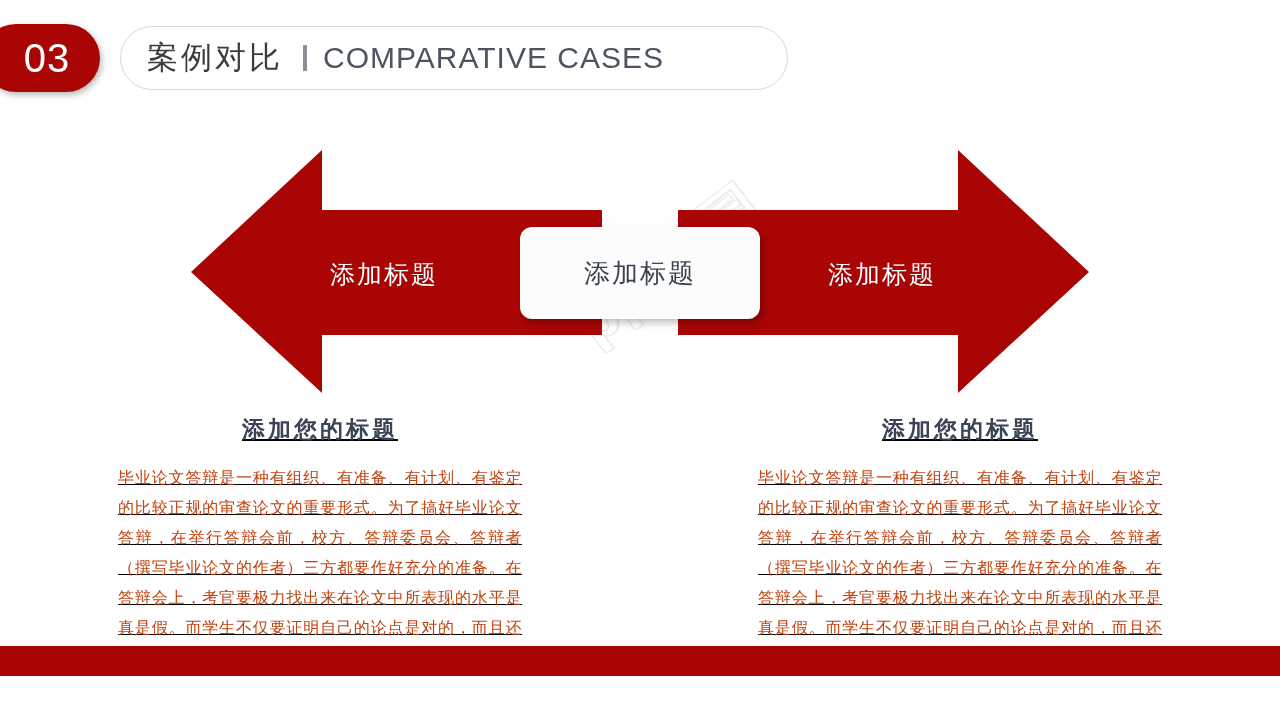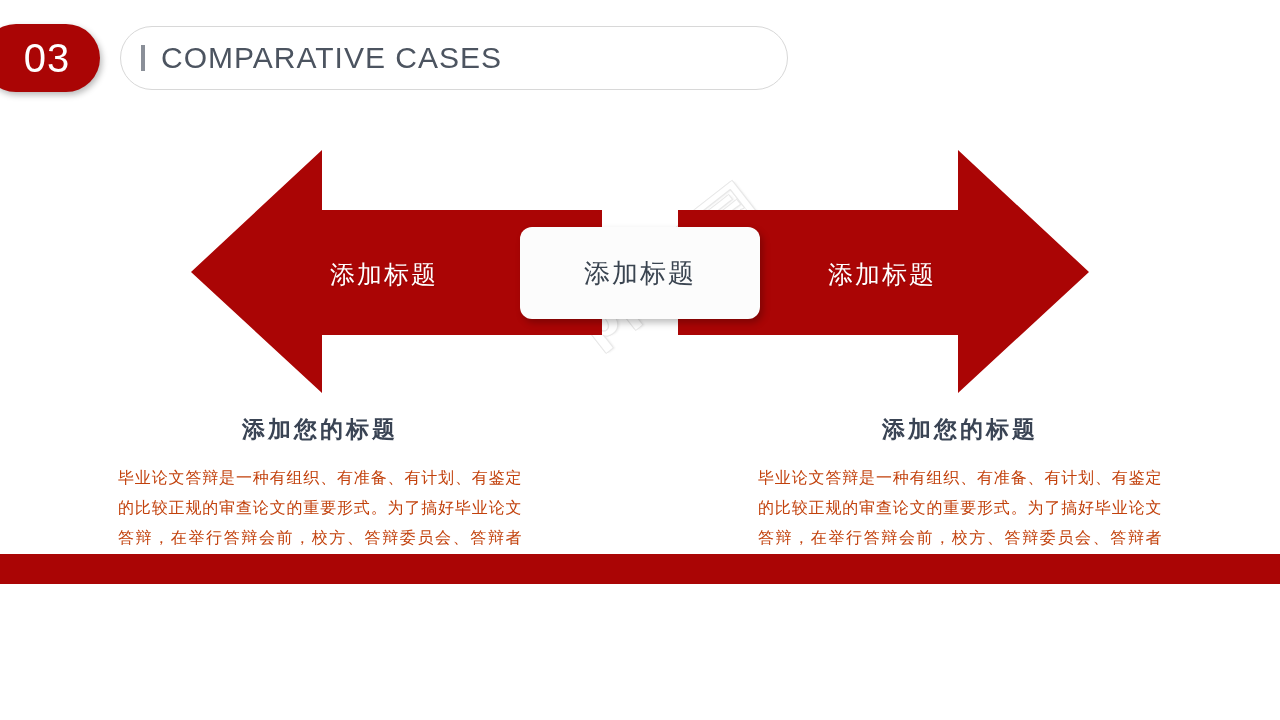--- a/index.html
+++ b/index.html
@@ -8,21 +8,21 @@
     padding: 0;
     background: #ffffff;
   }
   body {
     font-family: "Liberation Sans", "DejaVu Sans", sans-serif;
   }
 
   .slide {
     position: relative;
     width: 1280px;
-    height: 584px;
+    height: 676px;
     background: #ffffff;
     overflow: hidden;
   }
 
   
   .watermark {
     position: absolute;
     left: 560px;
     top: 300px;
     width: 220px;
@@ -175,20 +175,21 @@
     width: 1280px;
     height: 250px;
     display: flex;
     z-index: 10;
   }
   .col {
     width: 50%;
     box-sizing: border-box;
     padding: 0 118px;
     text-align: center;
+    text-decoration: underline;
   }
   .col-title {
     font-size: 23px;
     font-weight: bold;
     color: #3a4454;
     letter-spacing: 3px;
     margin: 0 0 18px 0;
     font-family: "DejaVu Sans", sans-serif;
   }
   .col-body {
@@ -220,20 +221,21 @@
 
   <div class="watermark">
     <span>ppt家园</span>
   </div>
 
   <div class="header">
     <div class="section-badge">
       <span class="section-badge-num">03</span>
     </div>
     <div class="title-pill">
+      <span class="title-cn">案例对比</span>
       <span class="title-sep"></span>
       <span class="title-en">COMPARATIVE CASES</span>
     </div>
   </div>
 
   <div class="arrow-area">
     <svg class="arrow-svg" width="1280" height="720" viewBox="0 0 1280 720">
 
       <polygon fill="#AA0505" points="191,272 322,150 322,210 602,210 602,335 322,335 322,393"></polygon>
 

